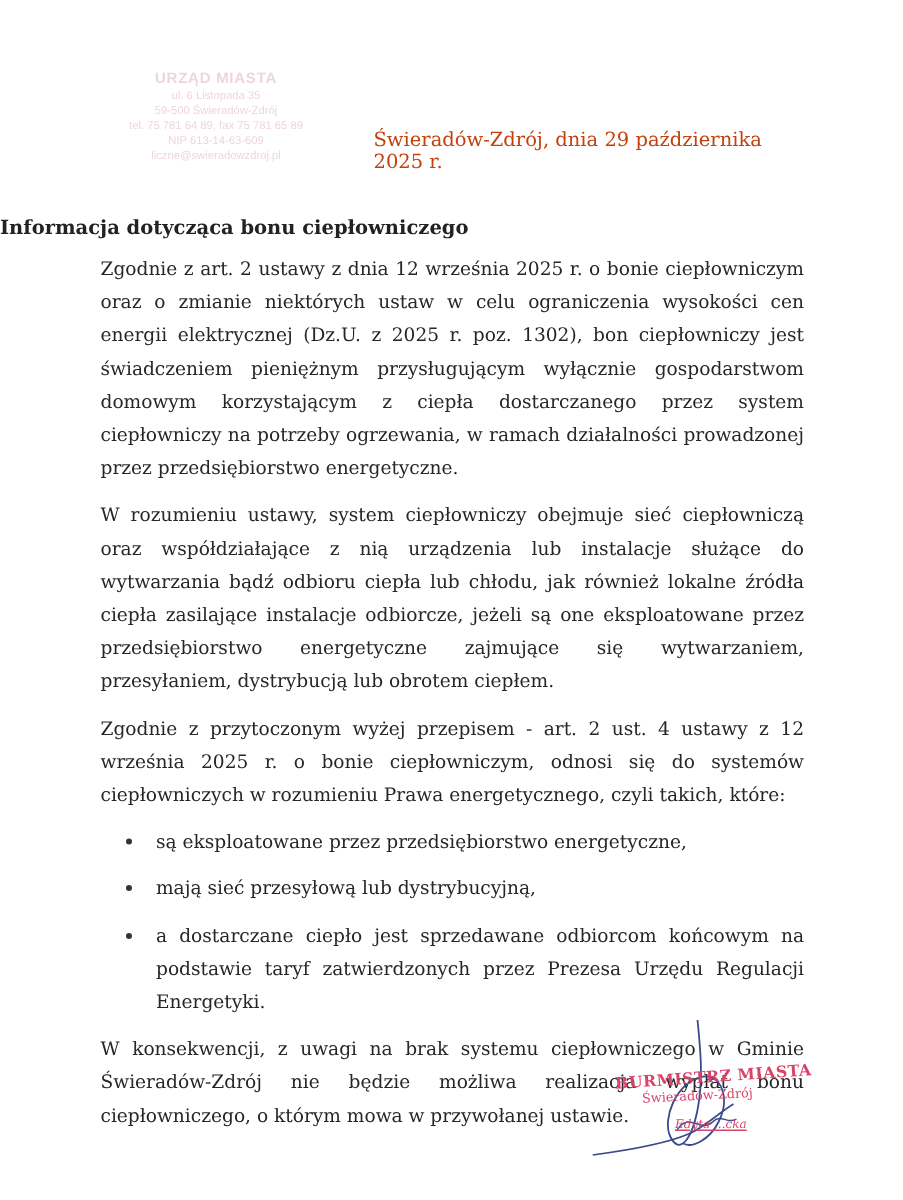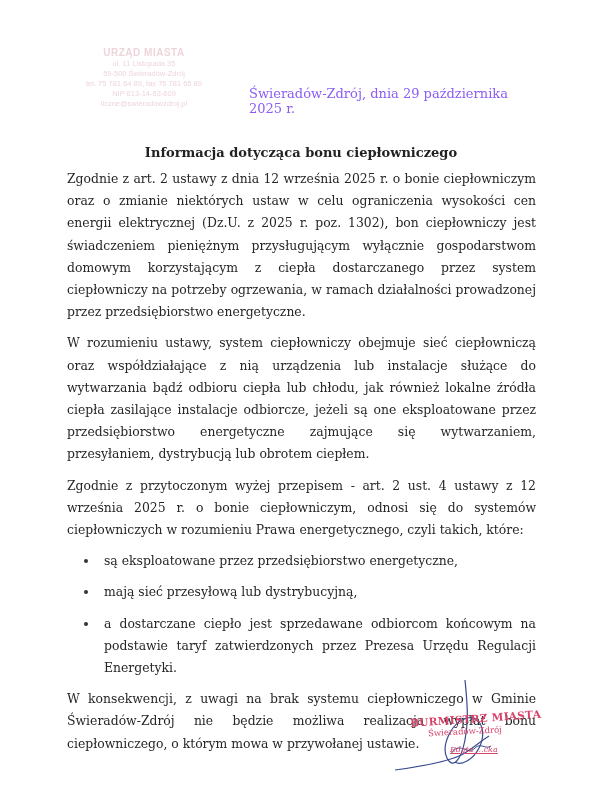--- a/index.html
+++ b/index.html
@@ -11,25 +11,25 @@
     color: #222222;
   }
   .office-stamp {
     position: absolute; left: 64px; top: 46px; width: 160px;
     text-align: center; color: #e8c8cf; opacity: 0.75;
     font-family: "Liberation Sans", sans-serif; font-size: 7.5px; line-height: 10px;
   }
   .office-stamp .stamp-head { font-size: 10px; font-weight: bold; letter-spacing: 0.5px; line-height: 13px; }
   .date-line {
     position: absolute; left: 249px; top: 86px;
-    font-size: 13px; color: #8b5cf6;
+    font-size: 13px; color: #c2410c;
   }
   .doc-title {
     position: absolute; left: 0; width: 602px; top: 145px;
-    text-align: center; font-size: 13px; font-weight: bold; color: #222;
+    font-size: 13px; font-weight: bold; color: #222;
   }
   .body-text {
     position: absolute; left: 67px; width: 469px;
     font-size: 12.4px; line-height: 22.2px; text-align: justify; color: #262626;
   }
   .body-text p { margin: 0 0 9px 0; }
   .p1 { top: 168px; }
   .bullets { list-style: none; margin: 0 0 8px 0; padding: 0; }
   .bullets li { position: relative; padding-left: 37px; margin-bottom: 9px; }
   .bullets li .dot {
@@ -45,21 +45,21 @@
   .sig-name { font-size: 8px; margin-left: 40px; display:block; margin-top: 10px; font-style: italic; text-decoration: underline; }
   .signature-svg { position: absolute; left: 395px; top: 670px; width: 150px; height: 110px; }
 </style>
 </head>
 <body>
 
 <div class="page">
 
   <div class="office-stamp">
     <div class="stamp-head">URZĄD MIASTA</div>
-    <div>ul. 11 Listopada 35</div>
+    <div>ul. 6 Listopada 35</div>
     <div>59-500 Świeradów-Zdrój</div>
     <div>tel. 75 781 64 89, fax 75 781 65 89</div>
     <div>NIP 613-14-63-609</div>
     <div>liczne@swieradowzdroj.pl</div>
   </div>
 
   <div class="date-line">Świeradów-Zdrój, dnia 29 października 2025 r.</div>
 
   <div class="doc-title">Informacja dotycząca bonu ciepłowniczego</div>
 

